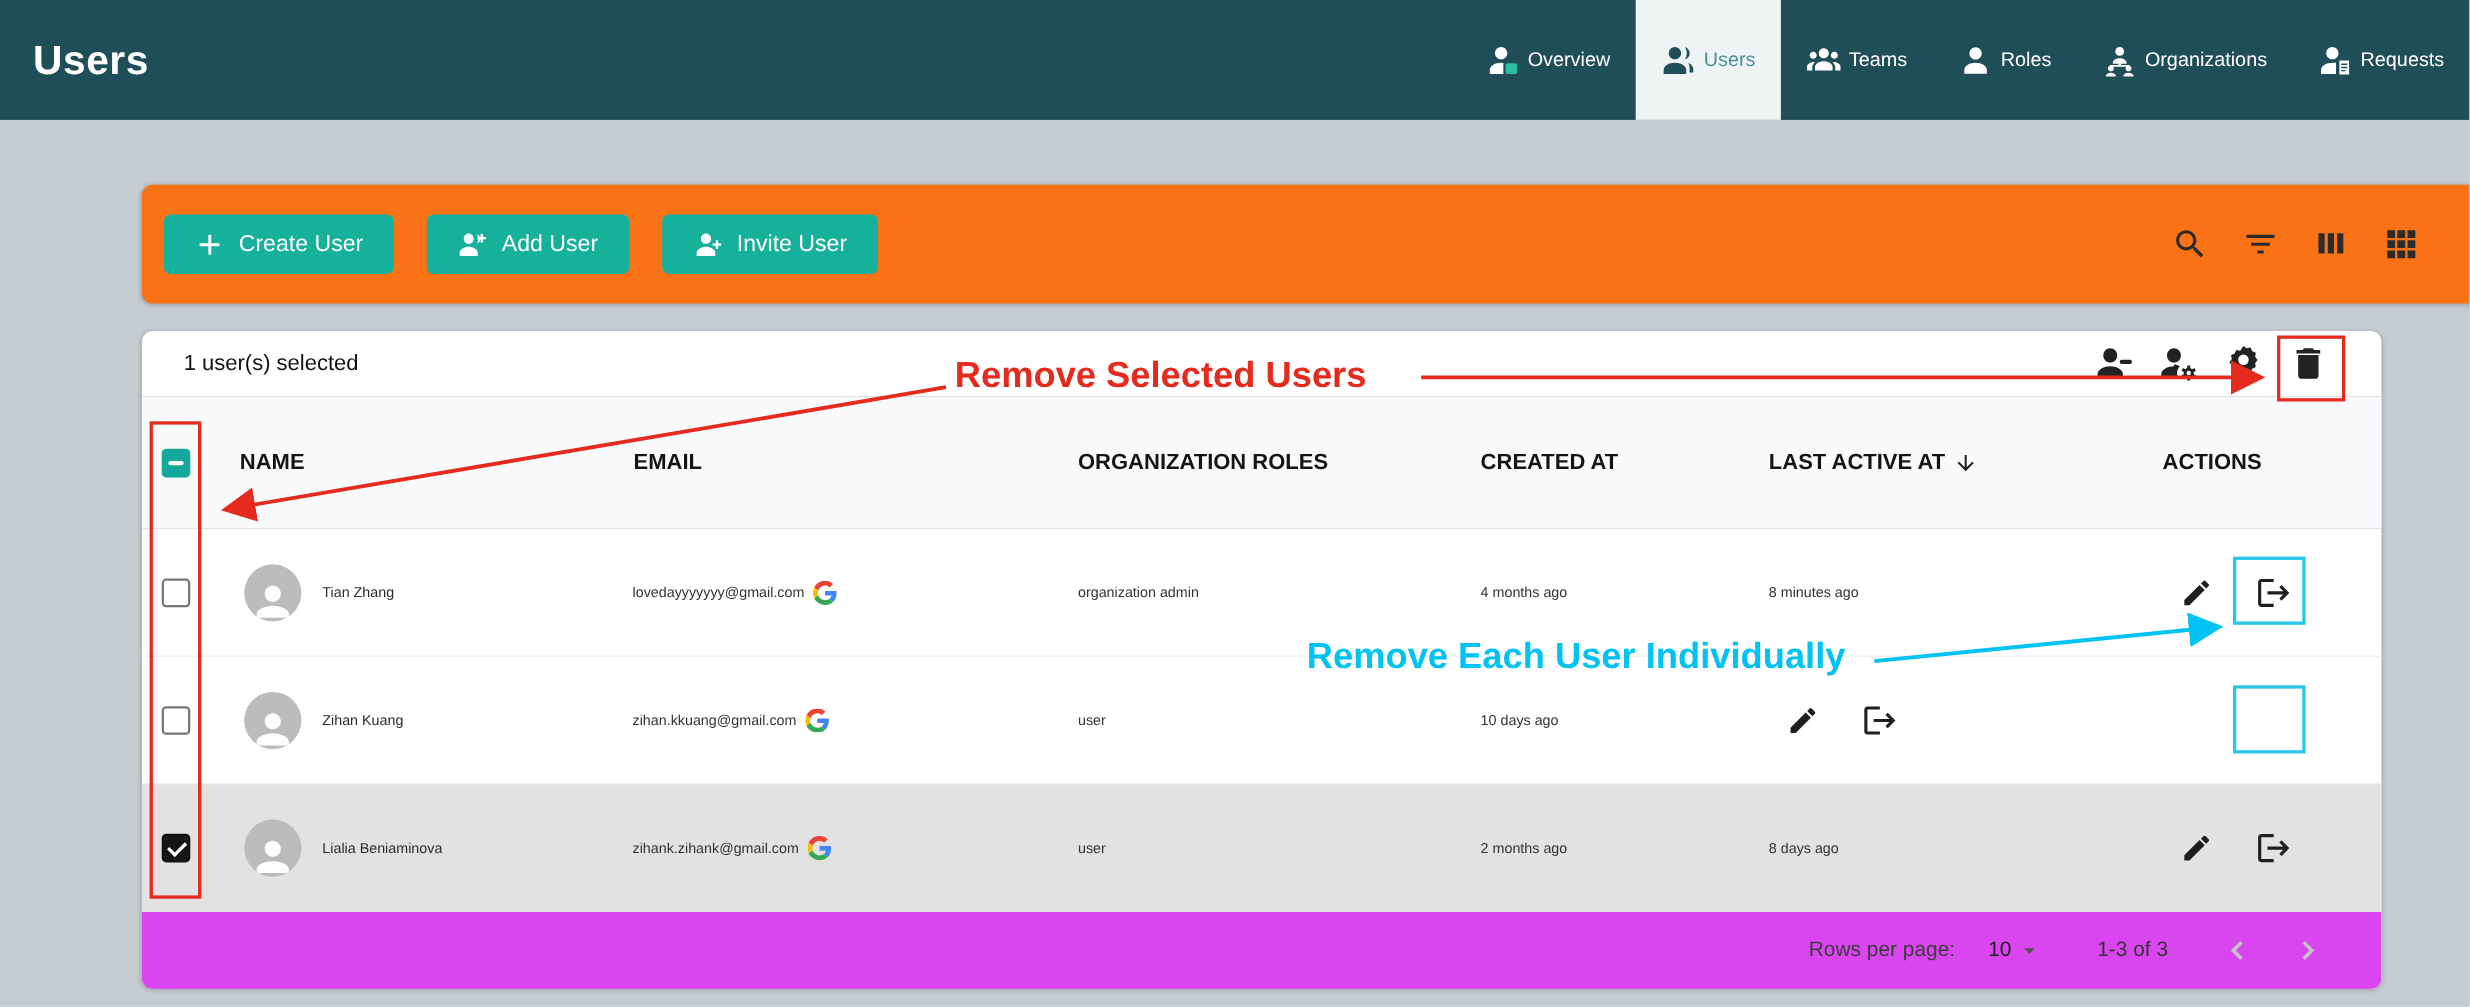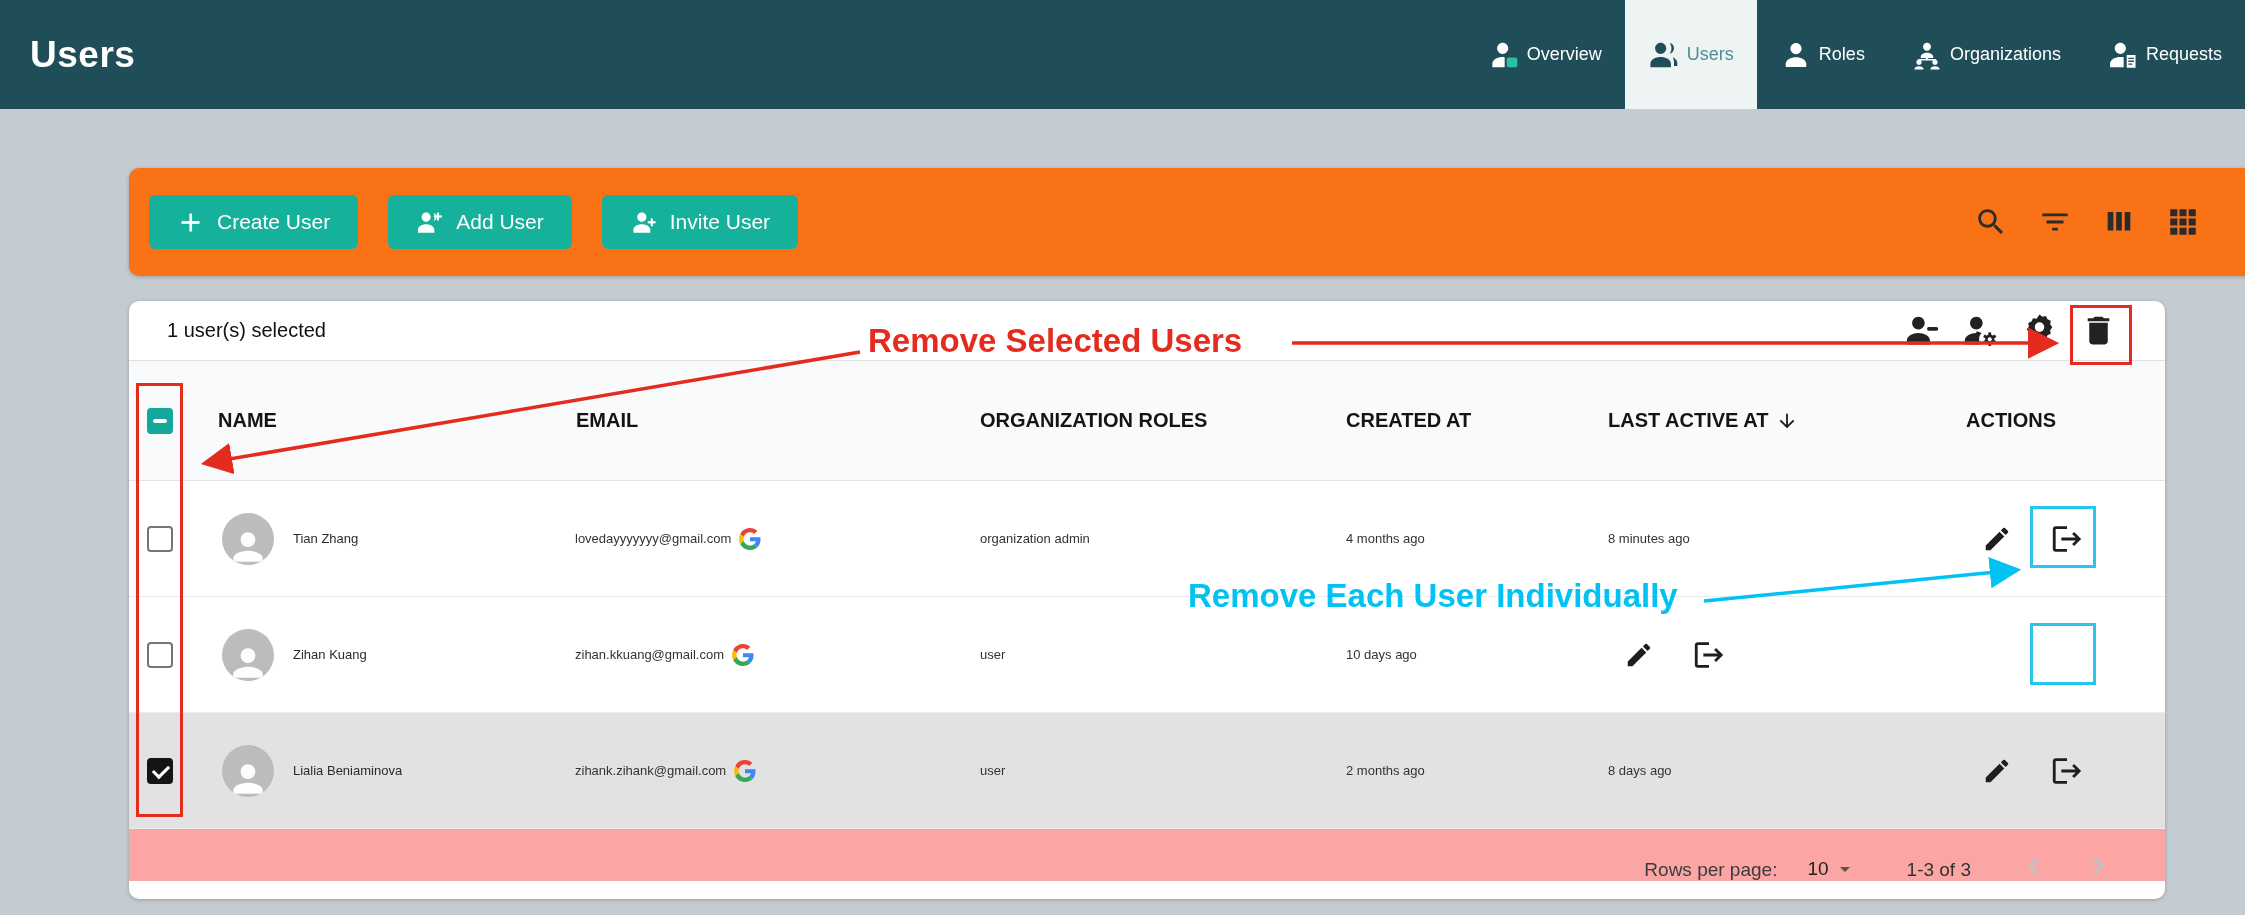--- a/index.html
+++ b/index.html
@@ -55,21 +55,21 @@
   .name-text{color:#2b2b2b}
 
   .cell-email{display:flex;align-items:center;gap:8px;padding-left:8px}
   .cell-email svg{width:22px;height:22px}
   .cell-plain{padding-left:9px}
   .cell-actions{display:flex;align-items:center;gap:38px;padding-left:25px}
   .cell-actions svg{cursor:pointer;fill:#1e1e1e}
   .icon-edit{width:30px;height:30px}
   .icon-remove{width:34px;height:34px}
 
-  .pagination{height:52px;background:#fca5a5;display:flex;align-items:flex-end;justify-content:flex-end;padding-right:52px;font-size:19px;color:#3c3c3c}
+  .pagination{height:70px;background:#d946ef;display:flex;align-items:center;justify-content:flex-end;padding-right:52px;font-size:19px;color:#3c3c3c}
   .rpp-value{margin-left:30px;color:#222;display:flex;align-items:center;cursor:pointer}
   .rpp-value svg{width:24px;height:24px;fill:#555;margin-left:4px}
   .range-text{margin-left:50px;color:#333}
   .pager{margin-left:48px;display:flex;gap:34px}
   .pager svg{width:30px;height:30px;stroke:#c2c2c2;fill:none;stroke-width:2.6;cursor:pointer}
 
   
   .overlay-svg{position:absolute;left:0;top:0;z-index:60;pointer-events:none}
   .ann-rect{position:absolute;z-index:65;pointer-events:none}
   .ann-red{border:3px solid #e52b1e}
@@ -130,20 +130,27 @@
       </div>
 
       <div class="nav-item active">
         <svg viewBox="0 0 24 24">
             <path d="M9.5 11.2c2.3 0 4.2-1.9 4.2-4.2S11.8 2.8 9.5 2.8 5.3 4.7 5.3 7s1.9 4.2 4.2 4.2zm0 2.3c-3.8 0-7.7 1.9-7.7 5v2.7h15.4v-2.7c0-3.1-3.9-5-7.7-5z"></path>
             <path d="M16.3 11c1.8-.2 3.2-1.9 3.2-4s-1.4-3.8-3.2-4c.8 1.1 1.3 2.5 1.3 4s-.5 2.9-1.3 4zM18.6 13.6c1.9.9 3.4 2.5 3.4 4.4v2.2h-2.5v-2.7c0-1.5-.3-2.8-.9-3.9z"></path>
           </svg>
         <span class="nav-label">Users</span>
       </div>
 
+      <div class="nav-item">
+        <svg viewBox="0 0 24 24">
+            <path d="M12 10.5c1.9 0 3.4-1.5 3.4-3.4S13.9 3.7 12 3.7 8.6 5.2 8.6 7.1 10.1 10.5 12 10.5zm0 2c-3 0-6 1.5-6 4v2.3h12v-2.3c0-2.5-3-4-6-4z"></path>
+            <path d="M4.8 10.8c1.3 0 2.4-1.1 2.4-2.4S6.1 6 4.8 6 2.4 7.1 2.4 8.4s1.1 2.4 2.4 2.4zM4.4 13C2.3 13.4.6 14.6.6 16.3v2.5h3.6v-2.3c0-1.3.7-2.5 1.8-3.3-.5-.1-1.1-.2-1.6-.2zM19.2 10.8c1.3 0 2.4-1.1 2.4-2.4S20.5 6 19.2 6s-2.4 1.1-2.4 2.4 1.1 2.4 2.4 2.4zM19.6 13c-.5 0-1.1.1-1.6.3 1.1.8 1.8 2 1.8 3.3v2.2h3.6v-2.5c0-1.7-1.7-2.9-3.8-3.3z"></path>
+          </svg>
+        <span class="nav-label">Teams</span>
+      </div>
 
       <div class="nav-item">
         <svg viewBox="0 0 24 24">
             <path d="M12 11.4c2.3 0 4.2-1.9 4.2-4.2S14.3 3 12 3 7.8 4.9 7.8 7.2s1.9 4.2 4.2 4.2zm0 2.2c-3.8 0-7.7 1.9-7.7 5V21h15.4v-2.4c0-3.1-3.9-5-7.7-5z"></path>
           </svg>
         <span class="nav-label">Roles</span>
       </div>
 
       <div class="nav-item">
         <svg viewBox="0 0 24 24">

